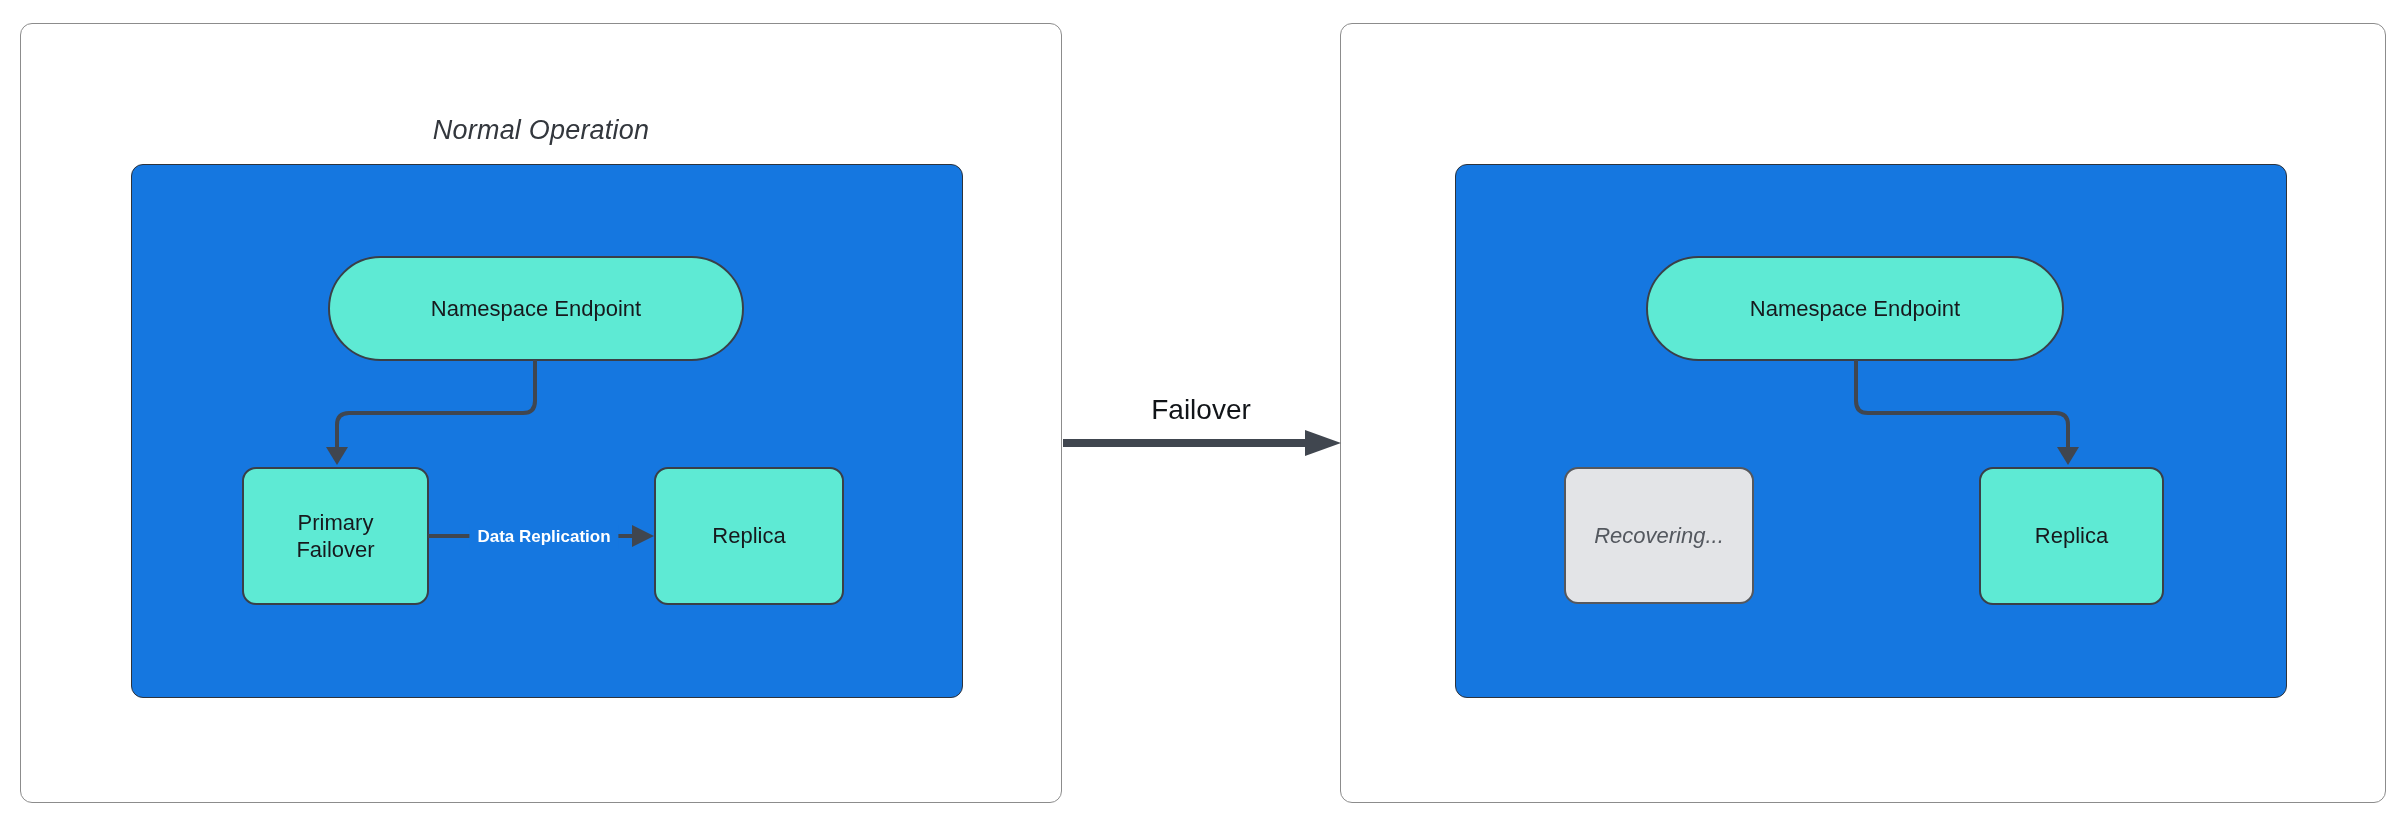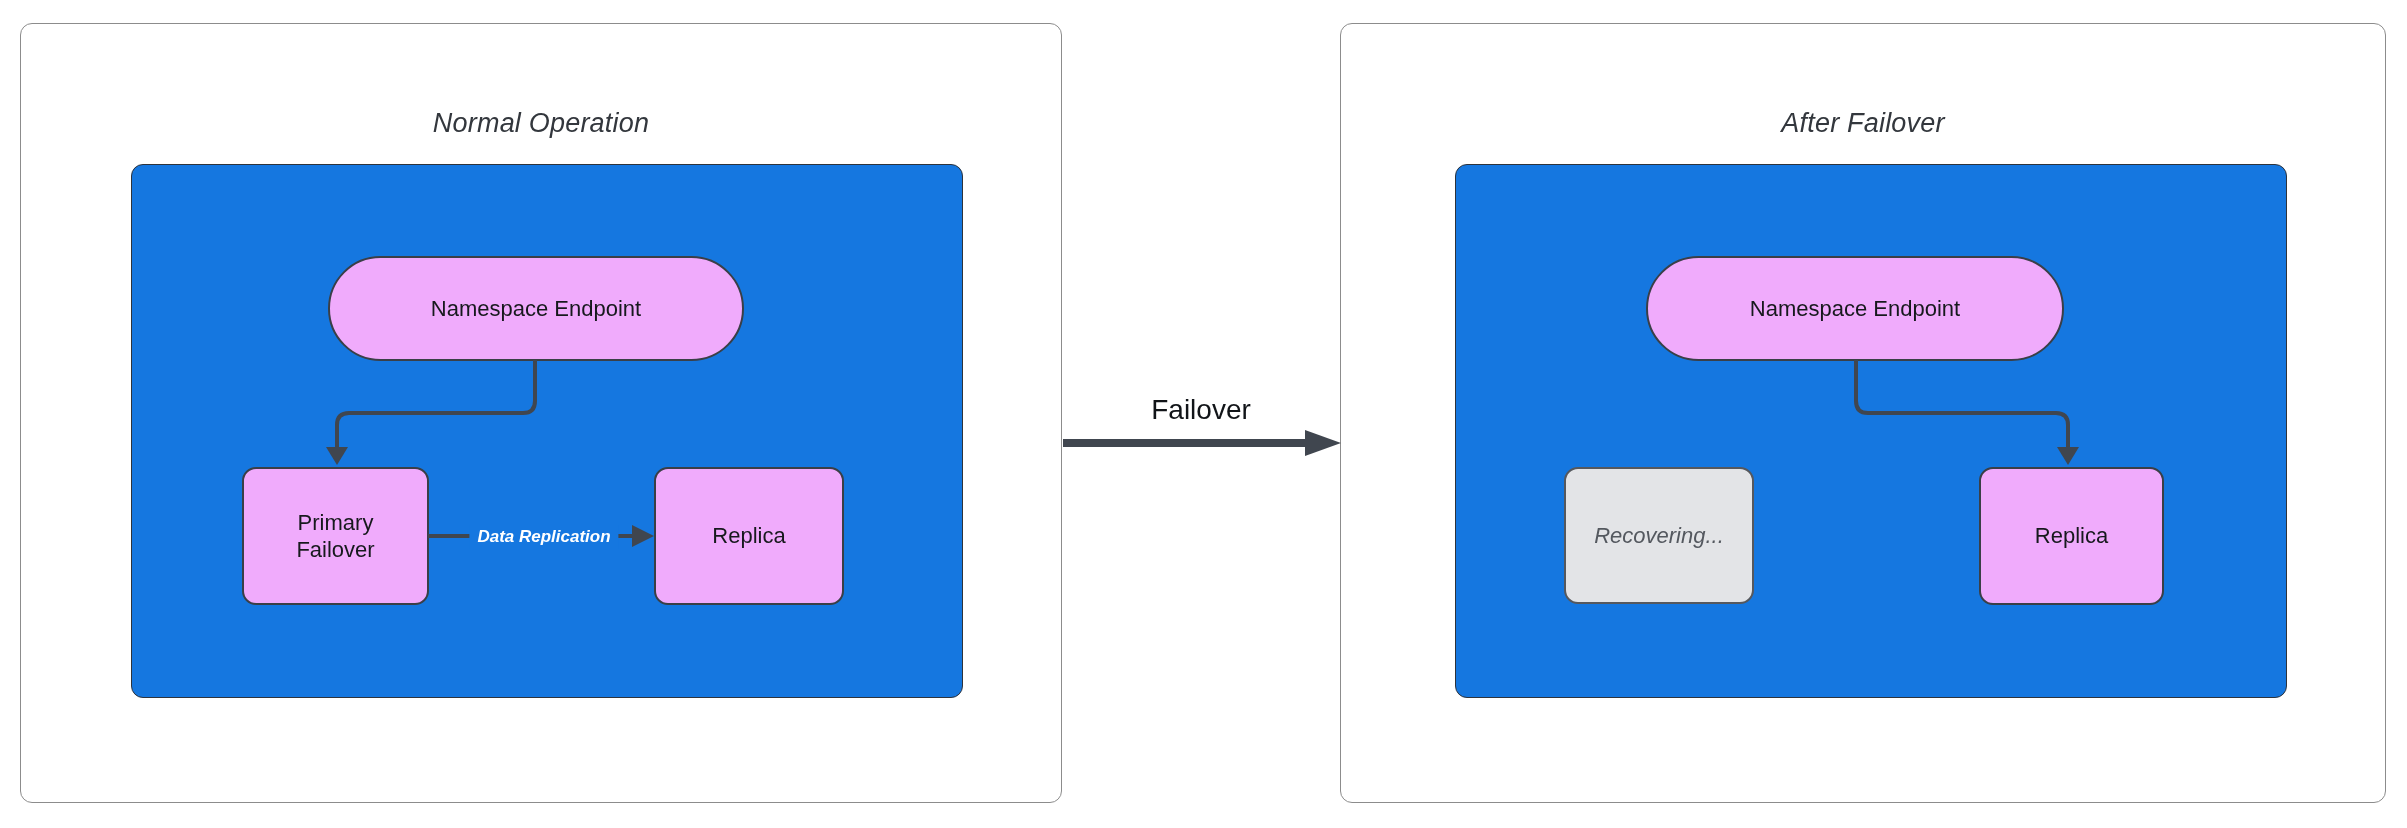--- a/index.html
+++ b/index.html
@@ -22,21 +22,21 @@
     background: #ffffff;
     border: 1.5px solid #8c8c8c;
     border-radius: 12px;
     box-sizing: border-box;
   }
   .panel.left  { left: 20px;   width: 1042px; }
   .panel.right { left: 1340px; width: 1046px; }
 
   .panel-title {
     position: absolute;
-    top: 84px;
+    top: 91px;
     left: 0;
     width: 100%;
     text-align: center;
     font-style: italic;
     font-size: 27px;
     color: #33373d;
     letter-spacing: 0.2px;
   }
 
   .blue-container {
@@ -51,21 +51,21 @@
   }
   .panel.left  .blue-container { left: 110px; }
   .panel.right .blue-container { left: 114px; }
 
   .node {
     position: absolute;
     display: flex;
     align-items: center;
     justify-content: center;
     text-align: center;
-    background: #f0abfc;
+    background: #5eead4;
     border: 2px solid #3a3f47;
     box-sizing: border-box;
     font-size: 22px;
     line-height: 1.25;
     color: #17191d;
   }
   .node.pill {
     top: 232px;
     height: 105px;
     border-radius: 53px;
@@ -96,21 +96,20 @@
     left: 523px;
     top: 513px;
     transform: translate(-50%, -50%);
     background: #1577e0;
     color: #ffffff;
     font-weight: bold;
     font-size: 17px;
     padding: 2px 8px;
     white-space: nowrap;
     z-index: 3;
-    font-style: italic;
   }
 
   .failover-label {
     position: absolute;
     left: 1201px;
     top: 410px;
     transform: translate(-50%, -50%);
     font-size: 28px;
     color: #111418;
     white-space: nowrap;
@@ -156,21 +155,20 @@
     </div>
 
     <div class="node box l-replica">
       <span>Replica</span>
     </div>
 
     <div class="edge-label">Data Replication</div>
   </section>
 
   <section class="panel right">
-    <div class="panel-title">After Failover</div>
 
     <div class="blue-container"></div>
 
     <div class="node pill">
       <span>Namespace Endpoint</span>
     </div>
 
     <div class="node box recovering">
       <span>Recovering...</span>
     </div>

